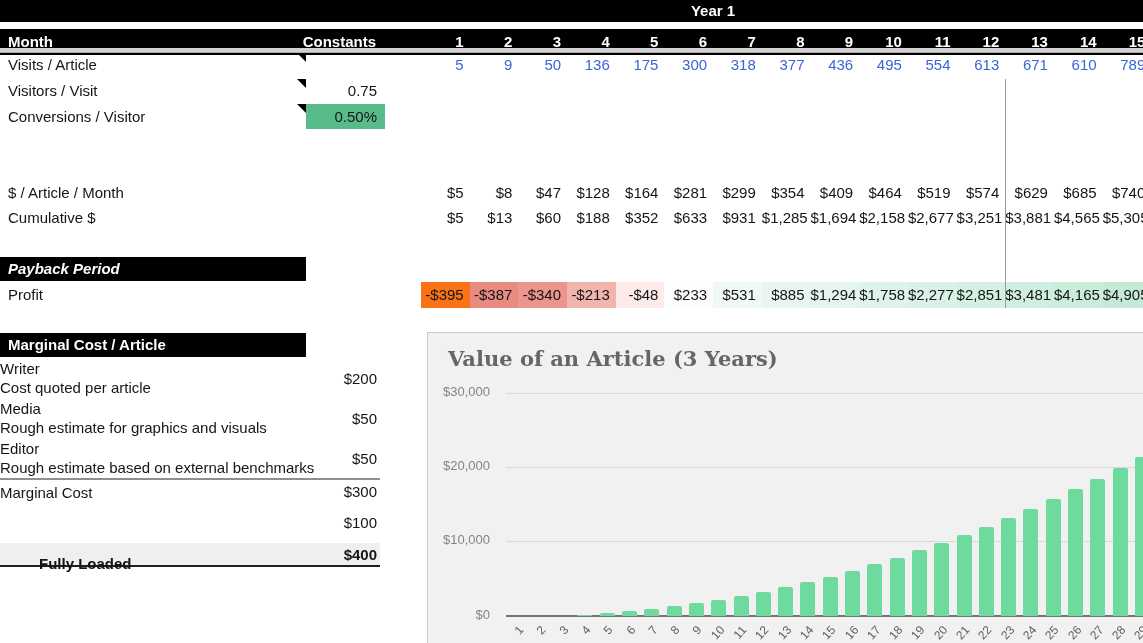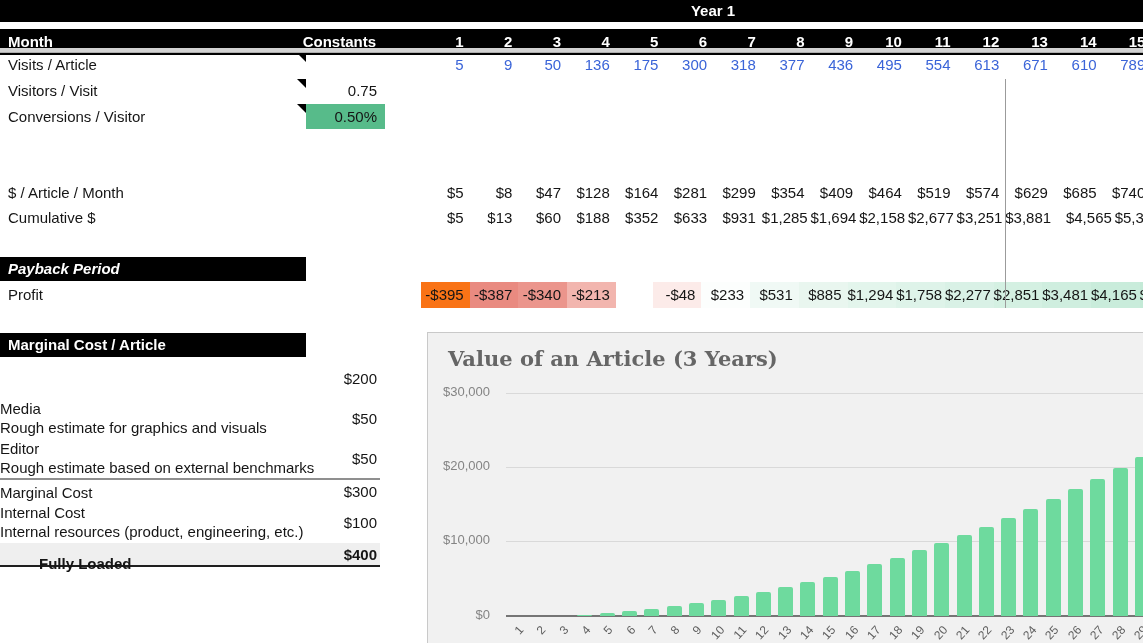--- a/index.html
+++ b/index.html
@@ -152,69 +152,69 @@
         <div class="mcell num" style="line-height: 26px;">$188</div>
         <div class="mcell num" style="line-height: 26px;">$352</div>
         <div class="mcell num" style="line-height: 26px;">$633</div>
         <div class="mcell num" style="line-height: 26px;">$931</div>
         <div class="mcell num" style="line-height: 26px;">$1,285</div>
         <div class="mcell num" style="line-height: 26px;">$1,694</div>
         <div class="mcell num" style="line-height: 26px;">$2,158</div>
         <div class="mcell num" style="line-height: 26px;">$2,677</div>
         <div class="mcell num" style="line-height: 26px;">$3,251</div>
         <div class="mcell num" style="line-height: 26px;">$3,881</div>
-        <div class="mcell num" style="line-height: 26px; margin-left: 12px;">$4,565</div>
+        <div class="mcell num" style="line-height: 26px;">$4,565</div>
         <div class="mcell num" style="line-height: 26px;">$5,305</div>
       </div>
   </div>
 
   <div class="secbar italic" style="top:257px;">Payback Period</div>
 
   <div class="srow" style="top:282px;height:26px;">
     <span class="lbl" style="line-height:26px;">Profit</span>
     <div id="profitCells" class="cellstrip" style="top:0;height:26px;">
         <div class="mcell num" style="line-height: 26px; background: #f97316;">-$395</div>
         <div class="mcell num" style="line-height: 26px; background: rgb(233, 138, 128);">-$387</div>
         <div class="mcell num" style="line-height: 26px; background: rgb(235, 149, 140);">-$340</div>
         <div class="mcell num" style="line-height: 26px; background: rgb(242, 181, 174);">-$213</div>
-        <div class="mcell num" style="line-height: 26px; background: rgb(252, 235, 233); margin-left: 37px;">-$48</div>
+        <div class="mcell num" style="line-height: 26px; background: rgb(252, 235, 233);">-$48</div>
         <div class="mcell num" style="line-height: 26px; background: rgb(252, 254, 253);">$233</div>
         <div class="mcell num" style="line-height: 26px; background: rgb(240, 249, 245);">$531</div>
         <div class="mcell num" style="line-height: 26px; background: rgb(233, 246, 239);">$885</div>
         <div class="mcell num" style="line-height: 26px; background: rgb(227, 245, 236);">$1,294</div>
         <div class="mcell num" style="line-height: 26px; background: rgb(222, 243, 233);">$1,758</div>
         <div class="mcell num" style="line-height: 26px; background: rgb(217, 241, 230);">$2,277</div>
         <div class="mcell num" style="line-height: 26px; background: rgb(212, 240, 226);">$2,851</div>
         <div class="mcell num" style="line-height: 26px; background: rgb(207, 238, 223);">$3,481</div>
         <div class="mcell num" style="line-height: 26px; background: rgb(201, 236, 219);">$4,165</div>
         <div class="mcell num" style="line-height: 26px; background: rgb(196, 234, 215);">$4,905</div>
       </div>
   </div>
 
   <div id="yearSplit"></div>
 
   <div class="secbar" style="top:333px;">Marginal Cost / Article</div>
   <div id="costRows">
       <div class="costrow" style="top: 358px; height: 40px;">
+        <div class="cname" style="top: 1px;">Writer<div style="font-weight: normal;">Cost quoted per article</div></div>
         <div class="cval">$200</div>
       </div>
       <div class="costrow" style="top: 398px; height: 40px;">
         <div class="cname" style="top: 1px;">Media<div style="font-weight: normal;">Rough estimate for graphics and visuals</div></div>
         <div class="cval">$50</div>
       </div>
       <div class="costrow" style="top: 438px; height: 40px;">
         <div class="cname" style="top: 1px;">Editor<div style="font-weight: normal;">Rough estimate based on external benchmarks</div></div>
         <div class="cval">$50</div>
       </div>
       <div class="costrow dividerTop" style="top: 478px; height: 24px;">
         <div class="cname" style="top: 2.5px;">Marginal Cost</div>
         <div class="cval">$300</div>
       </div>
       <div class="costrow" style="top: 502px; height: 41px;">
-        <div class="cname" style="top: 1px;">Internal Cost<div style="font-weight: normal;">Internal resources (product, engineering, etc.)</div></div>
         <div class="cval">$100</div>
       </div>
       <div class="costrow fully" style="top: 543px; height: 24px;">
         <div class="cname" style="top: 11px; margin-left: 39px;">Fully Loaded</div>
         <div class="cval">$400</div>
       </div>
     </div>
 
   <div id="chart">
     <div id="chartTitle">Value of an Article (3 Years)</div>

